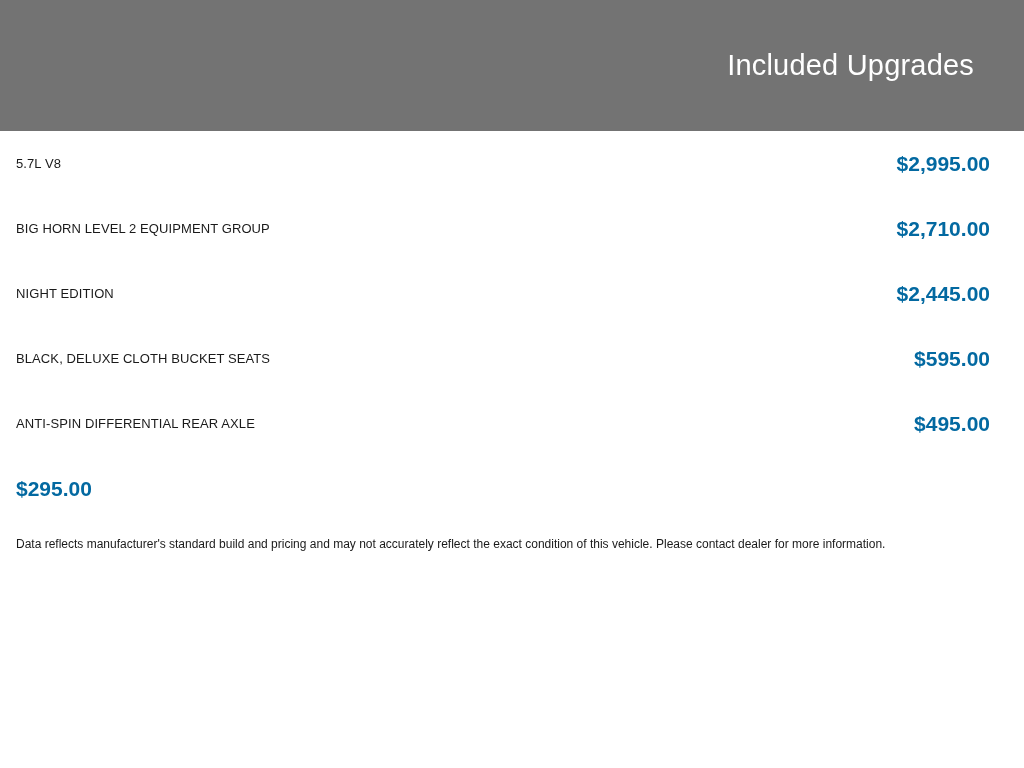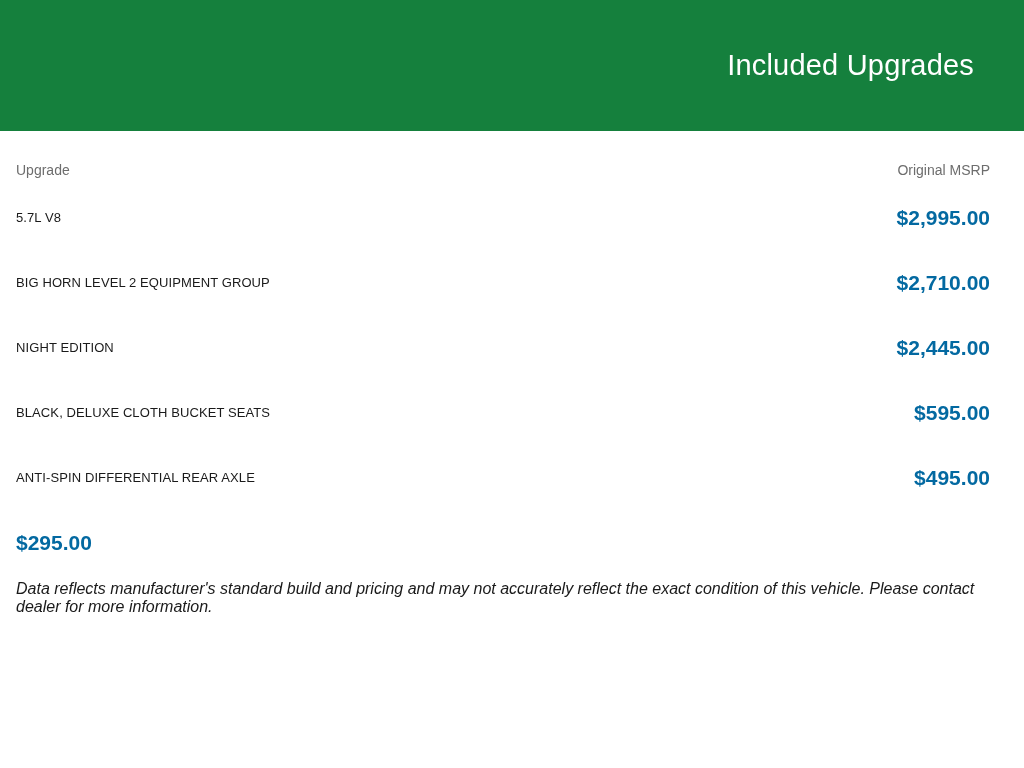--- a/index.html
+++ b/index.html
@@ -6,21 +6,21 @@
   html, body {
     width: 1024px;
     height: 768px;
     background: #ffffff;
     font-family: "Liberation Sans", sans-serif;
     overflow: hidden;
   }
   .hero {
     width: 1024px;
     height: 131px;
-    background: #15803d;
+    background: #737373;
     display: flex;
     align-items: center;
     justify-content: flex-end;
     padding-right: 50px;
   }
   .hero-title {
     color: #ffffff;
     font-size: 29px;
     font-weight: 400;
     letter-spacing: 0.2px;
@@ -52,39 +52,34 @@
     font-size: 13px;
     font-weight: 400;
     letter-spacing: 0.1px;
   }
   .row-price {
     color: #0369a1;
     font-size: 21px;
     font-weight: 700;
   }
   .disclaimer {
-    margin-top: 5px;
+    margin-top: 16px;
     color: #1a1a1a;
-    font-size: 16px;
-    font-style: italic;
+    font-size: 12px;
   }
 </style>
 </head>
 <body>
 
 <div class="hero">
   <div class="hero-title">Included Upgrades</div>
 </div>
 
 <div class="content">
 
-  <div class="col-headers">
-    <div class="col-header">Upgrade</div>
-    <div class="col-header">Original MSRP</div>
-  </div>
 
   <div class="rows">
     <div class="row">
       <div class="row-name">5.7L V8</div>
       <div class="row-price">$2,995.00</div>
     </div>
     <div class="row">
       <div class="row-name">BIG HORN LEVEL 2 EQUIPMENT GROUP</div>
       <div class="row-price">$2,710.00</div>
     </div>

